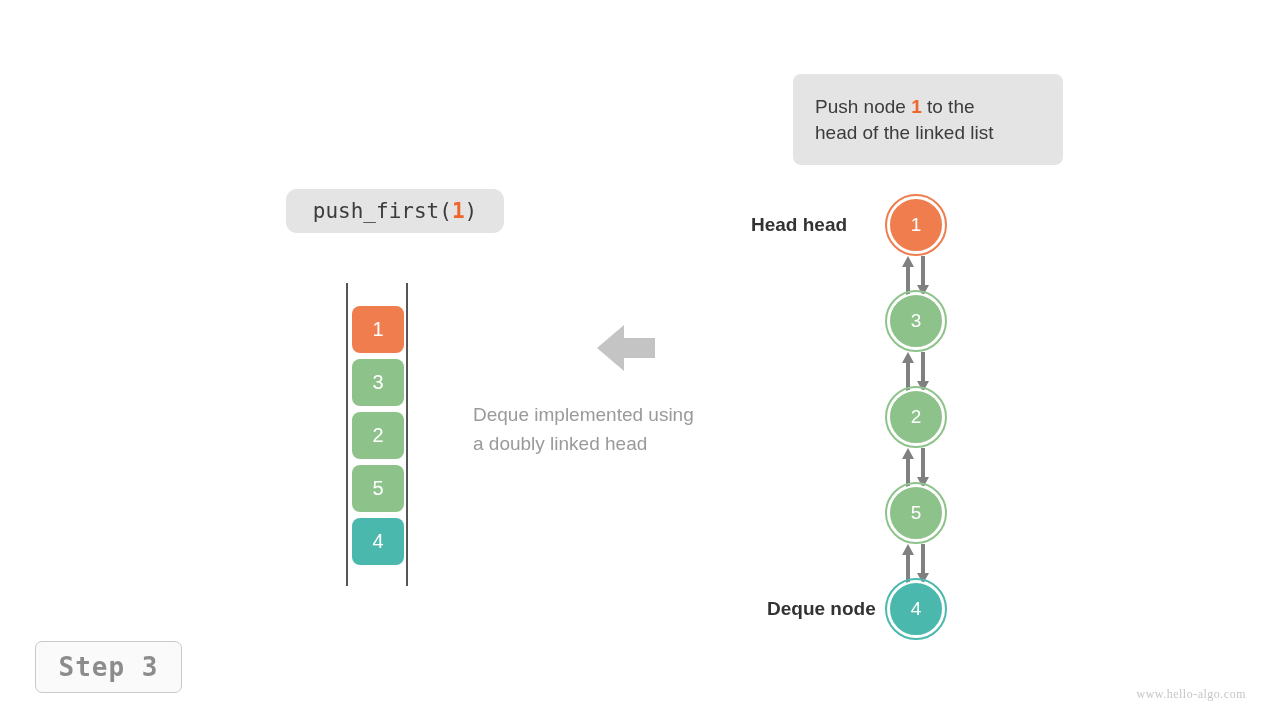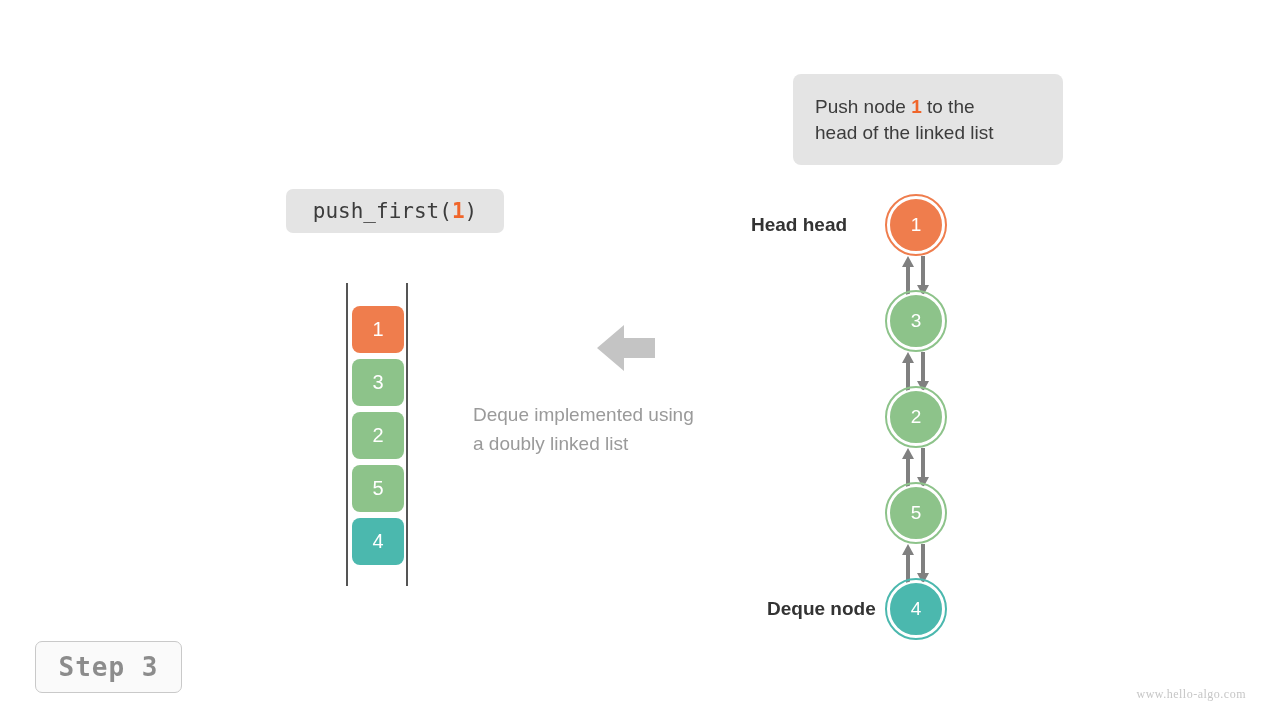--- a/index.html
+++ b/index.html
@@ -197,21 +197,21 @@
   }
 </style>
 </head>
 <body>
 
 <div class="abs" id="callout" style="background: rgb(228, 228, 228);">
   <div class="line" style="color: rgb(60, 60, 60);"><span>Push node </span><span class="hl-orange" style="color: rgb(240, 101, 42);">1</span><span> to the</span></div>
   <div class="line" style="color: rgb(60, 60, 60);">head of the linked list</div>
 </div>
 
-<div class="abs" id="op-label" style="background: rgb(228, 228, 228);">
+<div class="abs" id="op-label" style="background: rgb(228, 228, 228); border-radius: 11px;">
   <span class="code"><span>push_first(</span><span class="hl-orange" style="color: rgb(240, 101, 42);">1</span><span>)</span></span>
 </div>
 
 <div class="abs" id="deque-column">
   <div class="rail rail-left" style="background: rgb(85, 85, 85);"></div>
   <div class="rail rail-right" style="background: rgb(85, 85, 85);"></div>
 
 <div class="cell" style="top: 23px; background: rgb(239, 125, 77);">
       <span>1</span>
     </div>
@@ -230,21 +230,21 @@
   </div>
 
 <div class="abs" id="mid-arrow">
   <svg width="58" height="46" viewBox="0 0 58 46" xmlns="http://www.w3.org/2000/svg">
     <polygon points="0,23 27,0 27,13 58,13 58,33 27,33 27,46" fill="#C4C4C4"></polygon>
   </svg>
 </div>
 
 <div class="abs" id="mid-caption" style="color: rgb(154, 154, 154);">
   <span class="cap-line">Deque implemented using</span>
-  <span class="cap-line">a doubly linked list</span>
+  <span class="cap-line">a doubly linked head</span>
 </div>
 
 <div class="abs endpoint-label" id="head-label" style="color: rgb(51, 51, 51);">Head head</div>
 <div class="abs endpoint-label" id="tail-label" style="color: rgb(51, 51, 51);">Deque node</div>
 
 <div class="abs" id="linked-list">
 
 <div class="link-arrows" style="top: 70px;"><svg width="32" height="40" viewBox="0 0 32 40" xmlns="http://www.w3.org/2000/svg">
         <g>
           <line x1="8" y1="40" x2="8" y2="9" stroke="#808080" stroke-width="4"></line>

